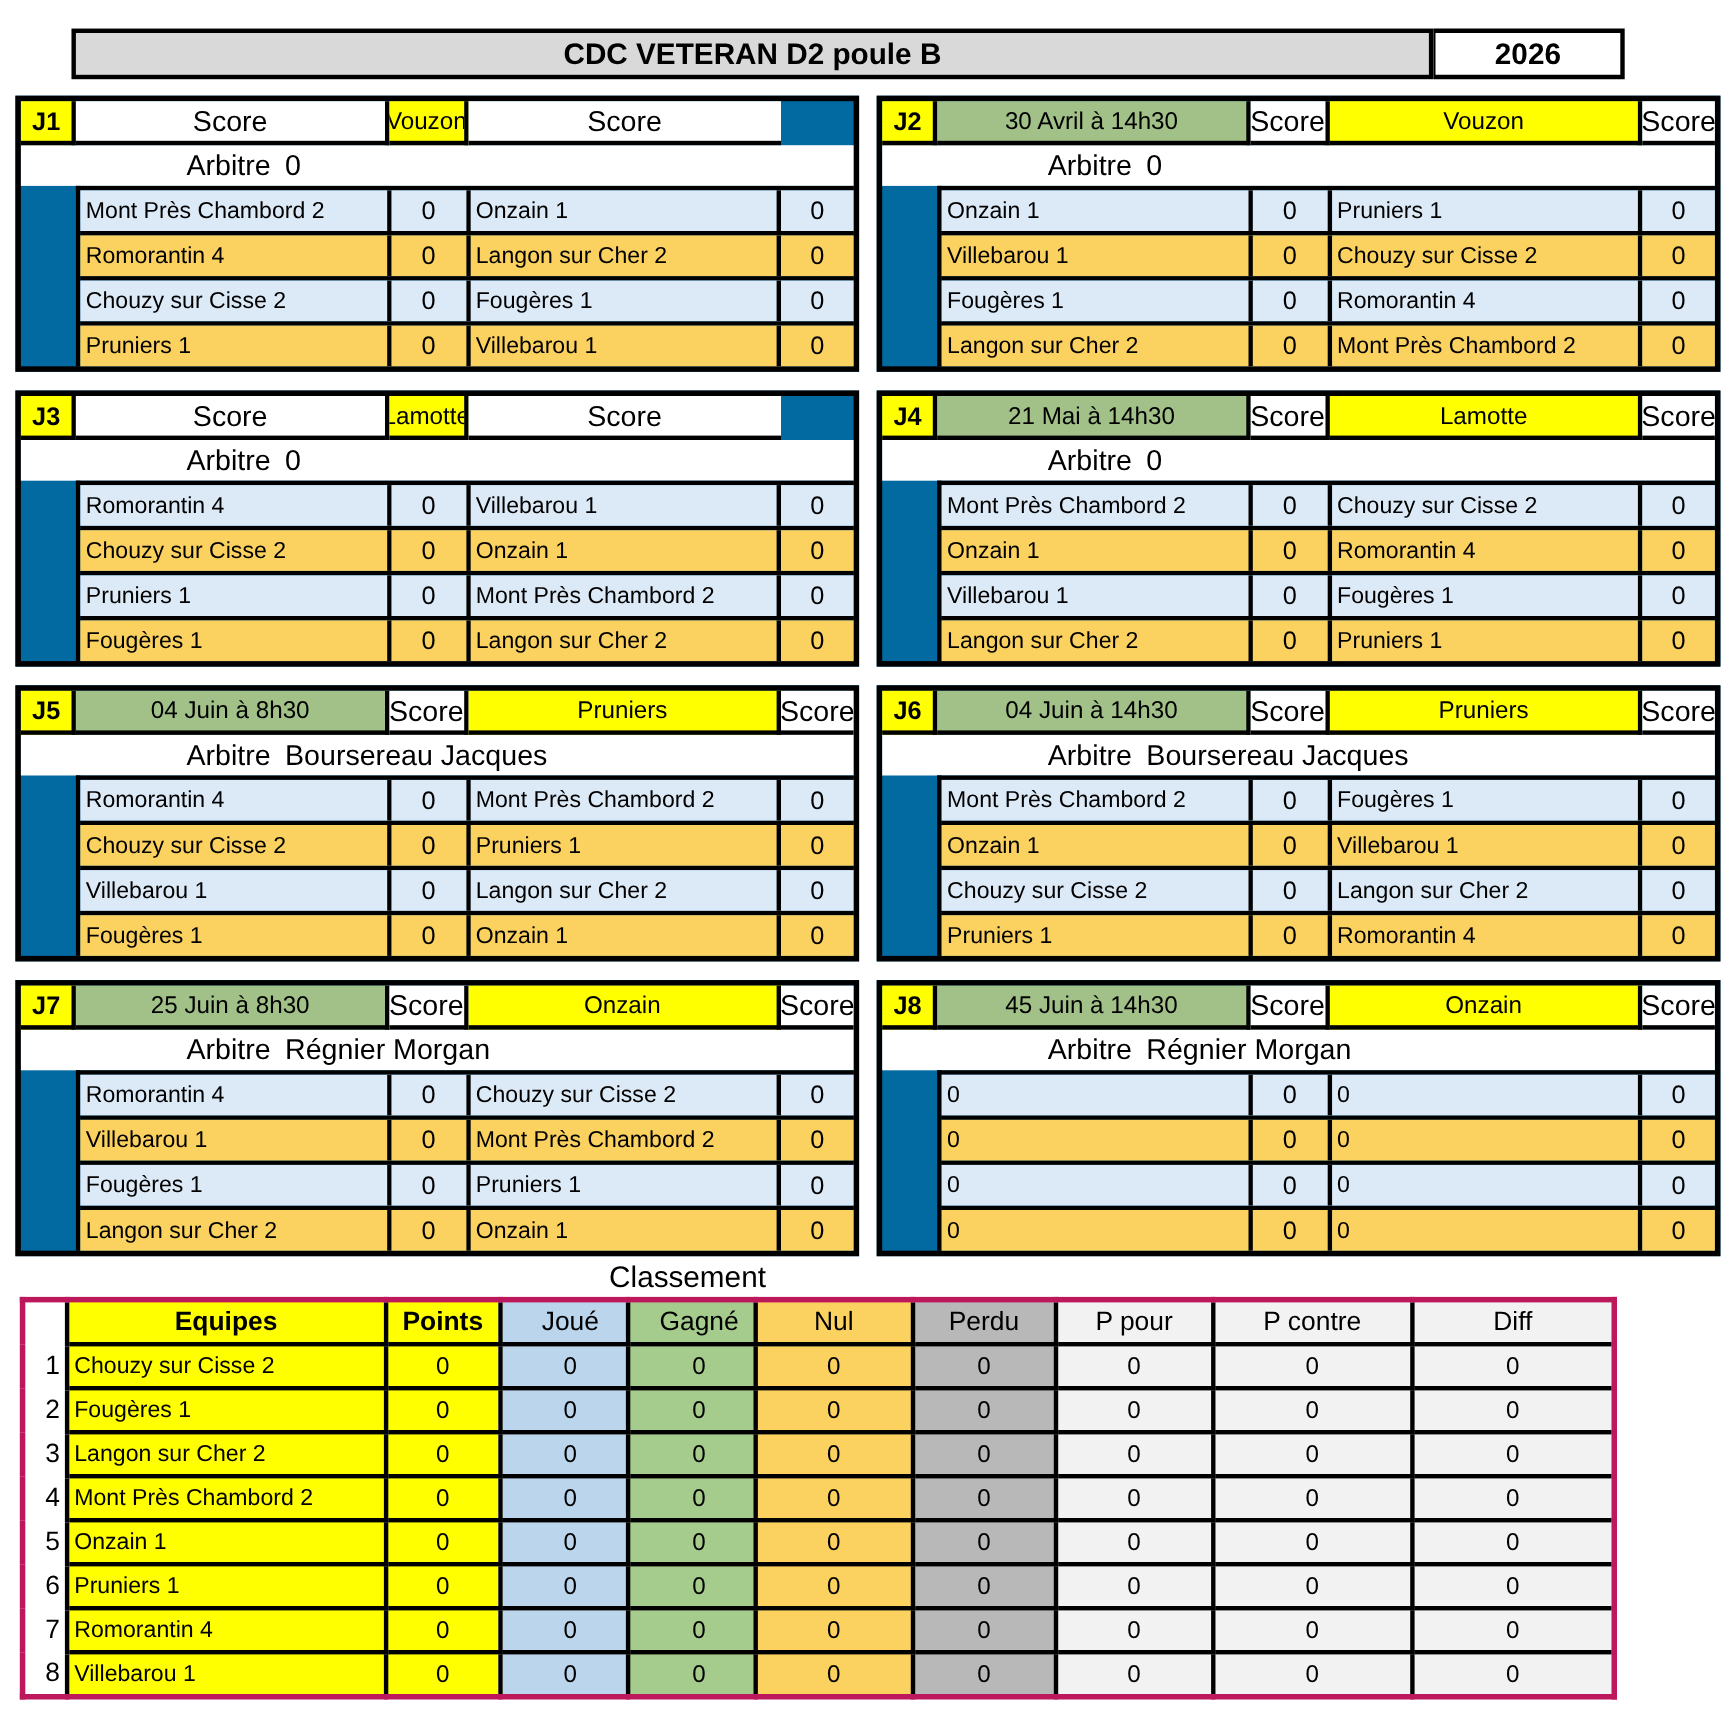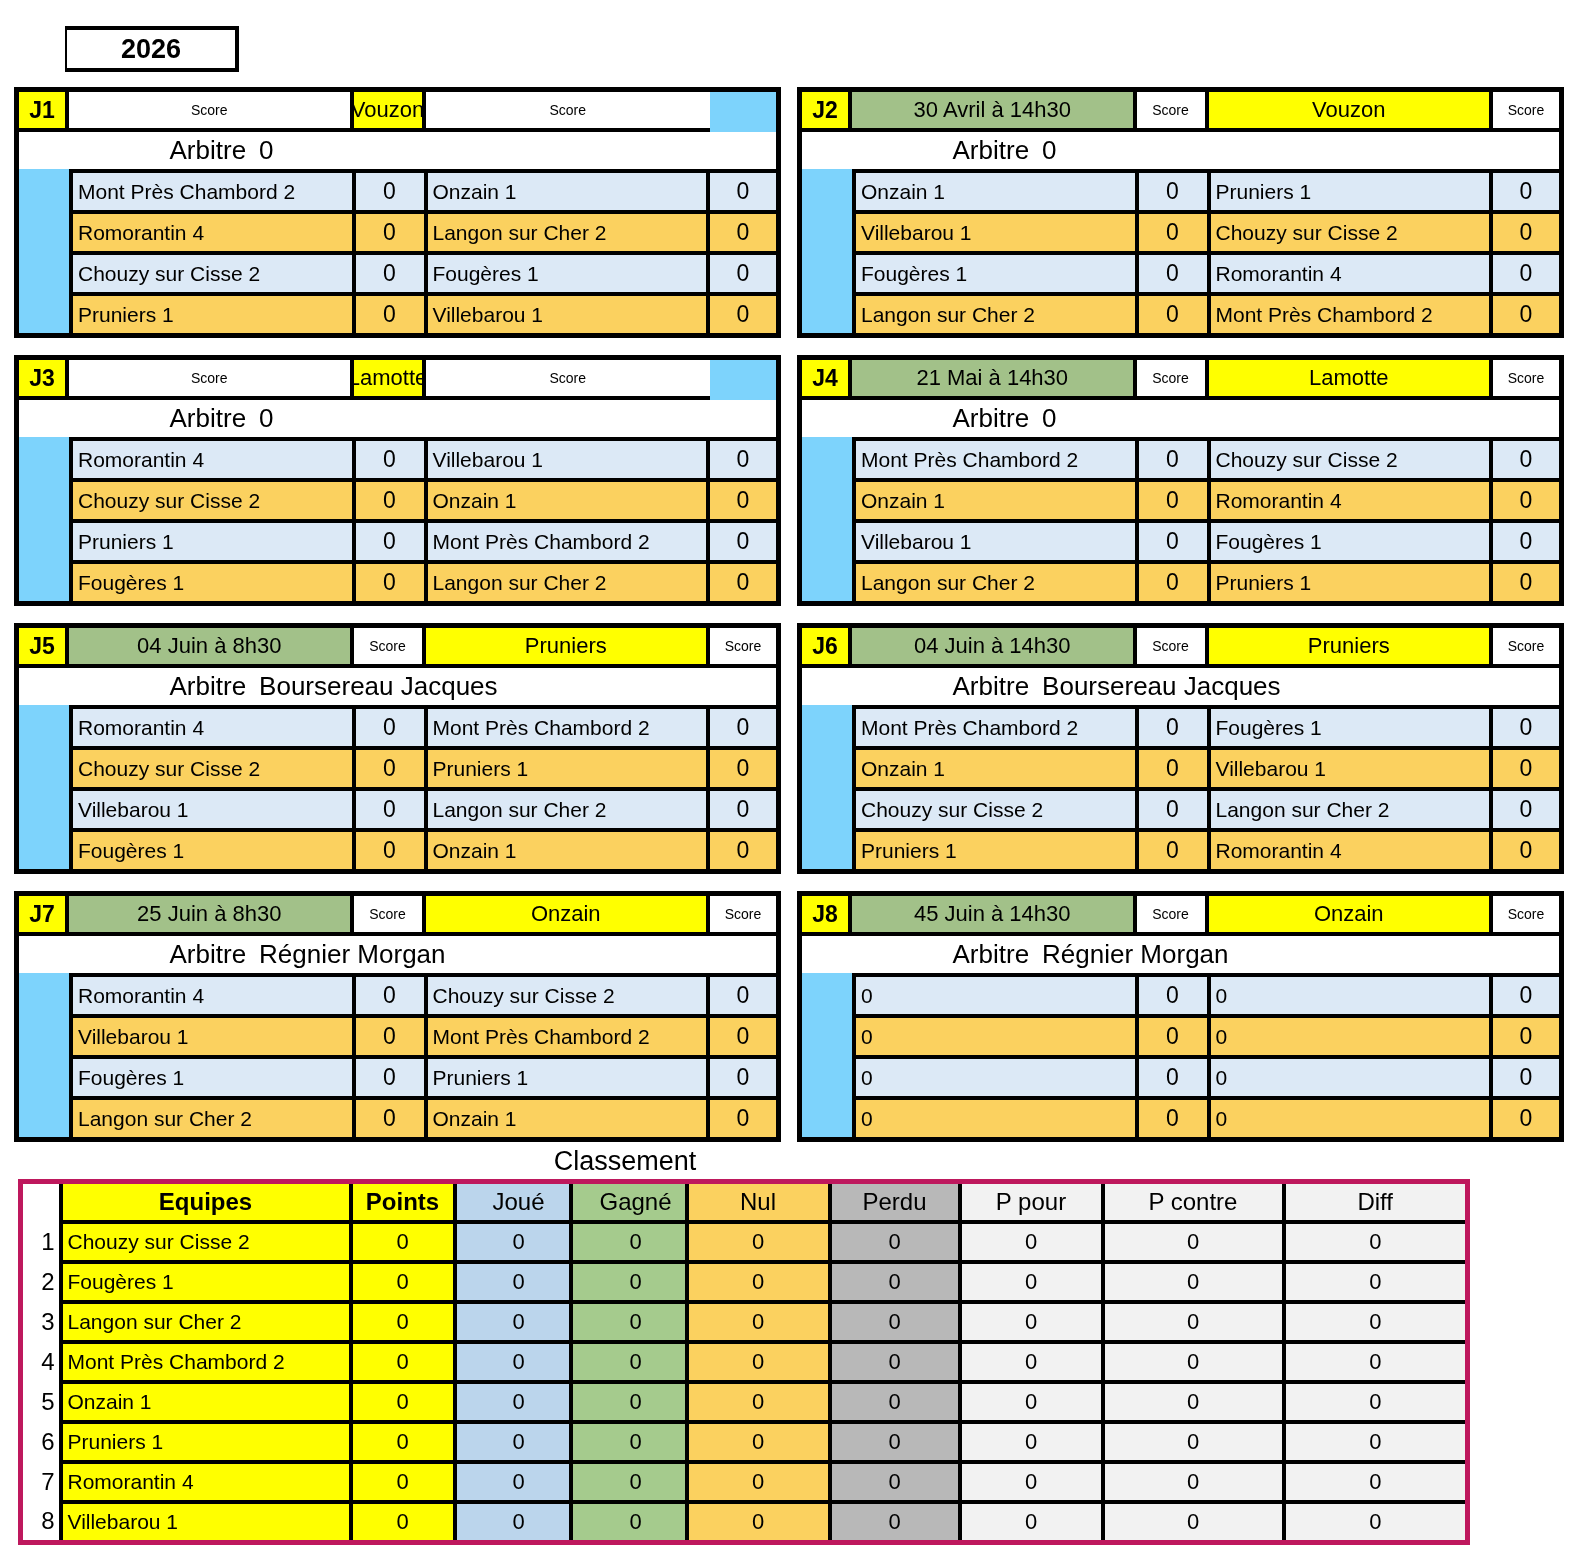--- a/index.html
+++ b/index.html
@@ -21,30 +21,30 @@
     height: 38px; display: flex; align-items: center; justify-content: center;
     font-weight: bold; font-size: 27px;
   }
 
   
   .jgrid {
     margin: 15px 14px 0 14px;
     display: grid; grid-template-columns: 1fr 1fr;
     column-gap: 16px; row-gap: 17px;
   }
-  .block { border: 5px solid #000; background: #7dd3fc; }
+  .block { border: 5px solid #000; background: #0369a1; }
   .bhead { display: grid; grid-template-columns: 50px 1fr 72px 1fr 66px; }
   .bh {
     height: 36px; display: flex; align-items: center; justify-content: center;
     border-right: 4px solid #000; border-bottom: 4px solid #000;
     font-size: 22px; white-space: nowrap; overflow: hidden;
   }
   .bh.j   { background: var(--yellow); font-weight: bold; font-size: 23px; }
   .bh.date{ background: var(--green); }
-  .bh.sc  { background: #fff; font-size: 14px; }
+  .bh.sc  { background: #fff; font-size: 26px; }
   .bh.ven { background: var(--yellow); }
   .bh.last{ border-right: none; }
   .arb { height: 37px; display: flex; align-items: center; font-size: 26px; background: #fff; }
   .arb-l { width: 30%; text-align: right; }
   .arb-v { margin-left: 13px; }
   .mrows { margin-left: 50px; border-left: 4px solid #000; border-top: 4px solid #000; }
   .mrow { display: grid; grid-template-columns: 1fr 72px 1fr 66px; height: 37px; border-bottom: 4px solid #000; }
   .mrow:last-child { border-bottom: none; }
   .mrow:nth-child(odd)  .mc { background: var(--lightblue); }
   .mrow:nth-child(even) .mc { background: var(--gold); }
@@ -76,20 +76,21 @@
   table.cl td.nu { background: var(--nul); }
   table.cl td.pe { background: var(--perdu); }
   table.cl td.pp, table.cl td.pc, table.cl td.df { background: var(--stat); }
 </style>
 </head>
 <body>
 
 <div class="page">
 
   <div class="titlebar">
+    <div class="tb-main">CDC VETERAN D2 poule B</div>
     <div class="tb-year">2026</div>
   </div>
 
   <div class="jgrid">
   <div class="block">
     <div class="bhead">
       <div class="bh j">J1</div>
       <div class="bh sc">Score</div>
       <div class="bh ven">Vouzon</div>
       <div class="bh sc last">Score</div>

